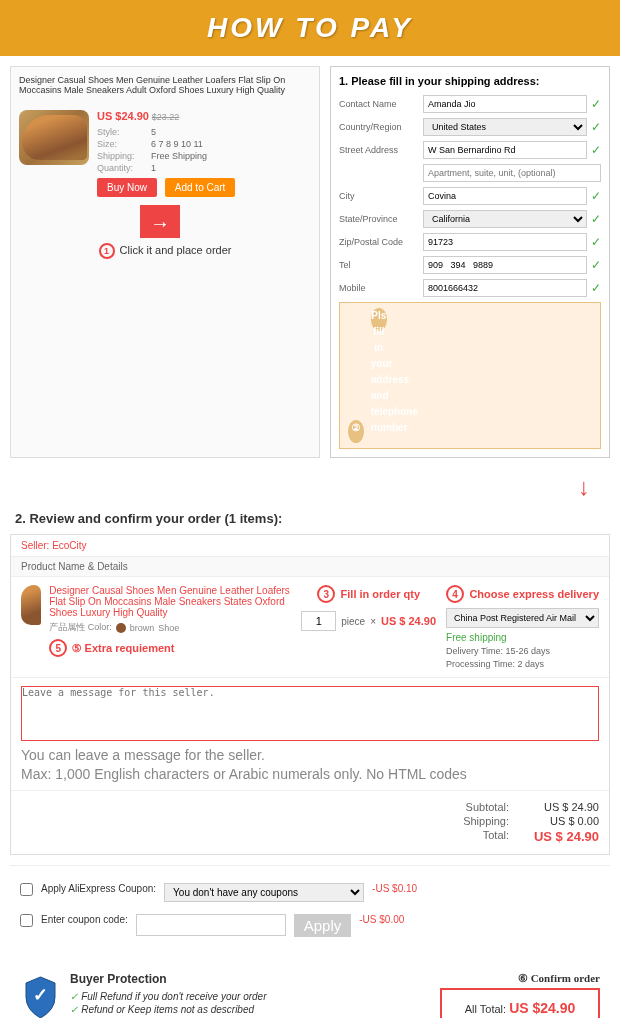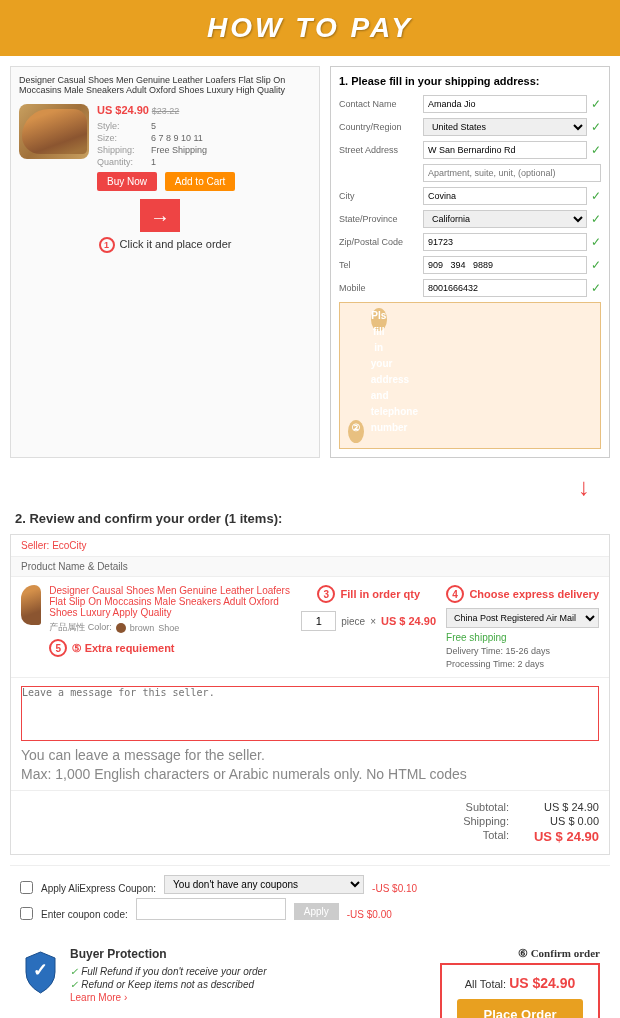--- a/index.html
+++ b/index.html
@@ -8,21 +8,21 @@
     
     .header { background: #e8a020; text-align: center; padding: 12px 0; }
     .header h1 { color: white; font-size: 28px; font-weight: 900; letter-spacing: 3px; text-shadow: 1px 1px 2px rgba(0,0,0,0.3); font-style: italic; }
 
     
     .main { background: white; padding: 10px; }
 
     
     .step1-area { display: flex; gap: 10px; margin-bottom: 15px; }
     .product-section { width: 310px; border: 1px solid #ddd; padding: 8px; background: #fafafa; font-size: 10px; }
-    .product-section .prod-title { font-size: 9px; color: #333; margin-bottom: 9px; }
+    .product-section .prod-title { font-size: 9px; color: #333; margin-bottom: 15px; }
     .product-img { display: flex; align-items: flex-start; gap: 8px; }
     .shoe-img { width: 70px; height: 55px; background: linear-gradient(135deg, #c8a060 0%, #a0703a 50%, #c8a060 100%); border-radius: 8px; display: flex; align-items: center; justify-content: center; overflow: hidden; }
     .shoe-shape { width: 65px; height: 45px; background: linear-gradient(160deg, #d4904a 20%, #8b5530 70%, #a0703a 90%); border-radius: 30px 15px 5px 20px; position: relative; }
     .prod-details { flex: 1; }
     .prod-details .price { color: #e44; font-size: 11px; font-weight: bold; }
     .prod-details .old-price { text-decoration: line-through; color: #999; font-size: 9px; }
     .prod-fields { margin-top: 5px; font-size: 9px; color: #666; }
     .prod-fields div { margin: 2px 0; display: flex; gap: 4px; }
     .prod-fields span.label { color: #999; min-width: 50px; }
     .btn-buy { background: #e44; color: white; border: none; padding: 4px 10px; font-size: 10px; border-radius: 2px; cursor: pointer; margin-right: 5px; }
@@ -72,27 +72,27 @@
 
     
     .totals { padding: 8px 10px; text-align: right; }
     .total-row { display: flex; justify-content: flex-end; gap: 20px; margin: 2px 0; font-size: 11px; }
     .total-row .label { color: #666; }
     .total-row .value { min-width: 70px; text-align: right; color: #333; }
     .total-row.final .value { color: #e44; font-weight: bold; font-size: 13px; }
 
     
     .coupon-section { padding: 5px 10px; border-top: 1px solid #eee; }
-    .coupon-row { display: flex; align-items: flex-end; gap: 8px; margin: 4px 0; }
+    .coupon-row { display: flex; align-items: flex-start; gap: 8px; margin: 12px 0; }
     .coupon-row input[type="checkbox"] { cursor: pointer; }
     .coupon-row label { font-size: 10px; color: #333; }
     .coupon-select { border: 1px solid #ccc; padding: 2px 4px; font-size: 10px; flex: 1; max-width: 200px; }
     .coupon-discount { font-size: 10px; color: #e44; }
     .coupon-code-input { border: 1px solid #ccc; padding: 2px 6px; font-size: 10px; width: 150px; height: 22px; }
-    .apply-btn { background: #ccc; color: white; border: none; padding: 3px 10px; font-size: 10px; cursor: pointer; }
+    .apply-btn { background: #ccc; color: white; border: none; padding: 3px 10px; font-size: 15px; cursor: pointer; }
 
     
     .confirm-section { display: flex; gap: 15px; align-items: flex-start; padding: 10px; margin: 8px 0; }
     .buyer-protection { display: flex; gap: 10px; flex: 1; align-items: flex-start; }
     .shield-icon { width: 40px; height: 50px; display: flex; align-items: center; justify-content: center; }
     .shield-svg { width: 35px; height: 45px; }
     .bp-text { font-size: 10px; }
     .bp-title { font-weight: bold; color: #333; font-size: 12px; margin-bottom: 5px; }
     .bp-item { color: #333; margin: 2px 0; font-style: italic; }
     .bp-item::before { content: '✓ '; color: #4a4; }
@@ -234,21 +234,21 @@
     </div>
 
     <div style="display:flex; padding:4px 10px; background:#f9f9f9; border-bottom:1px solid #eee; font-size:10px; color:#666;">
       <div style="flex:1;">Product Name &amp; Details</div>
     </div>
 
     <div class="order-detail-row">
       <div class="order-product">
         <div class="order-shoe"></div>
         <div class="order-prod-info">
-          <div class="prod-name">Designer Causal Shoes Men Genuine Leather Loafers Flat Slip On Moccasins Male Sneakers Adult Oxford Shoes Luxury Apply Quality</div>
+          <div class="prod-name">Designer Causal Shoes Men Genuine Leather Loafers Flat Slip On Moccasins Male Sneakers States Oxford Shoes Luxury High Quality</div>
           <div class="prod-attr">
             <span>产品属性 Color:</span>
             <span class="color-dot"></span>
             <span>brown</span>
             <span>Shoe</span>
           </div>
 
           <div style="margin-top:5px;">
             <span class="inline-circle">5</span>
             <span class="step-annotation">⑤ Extra requiement</span>

